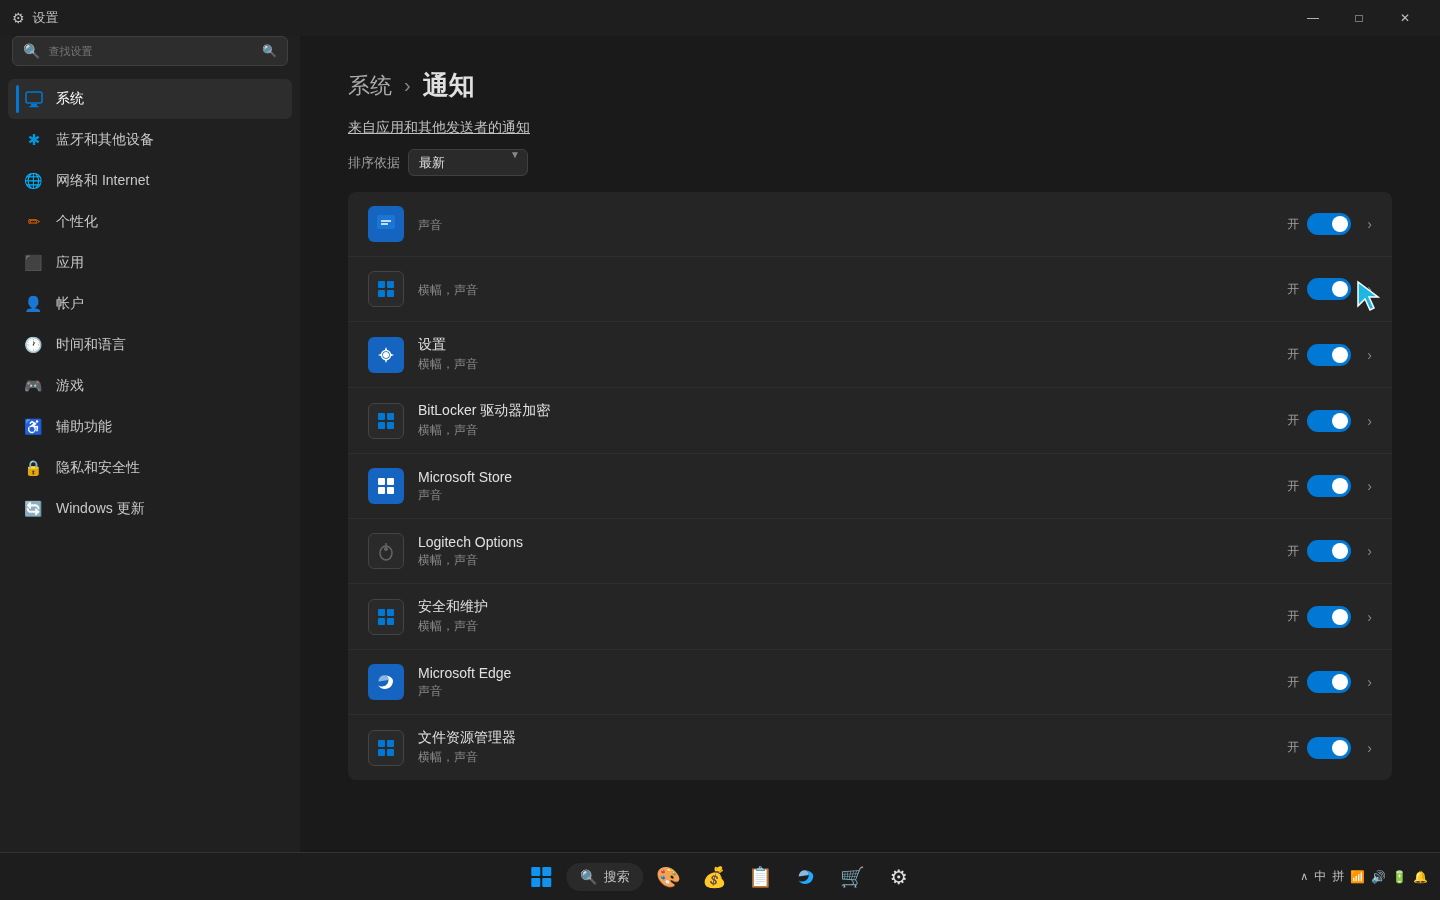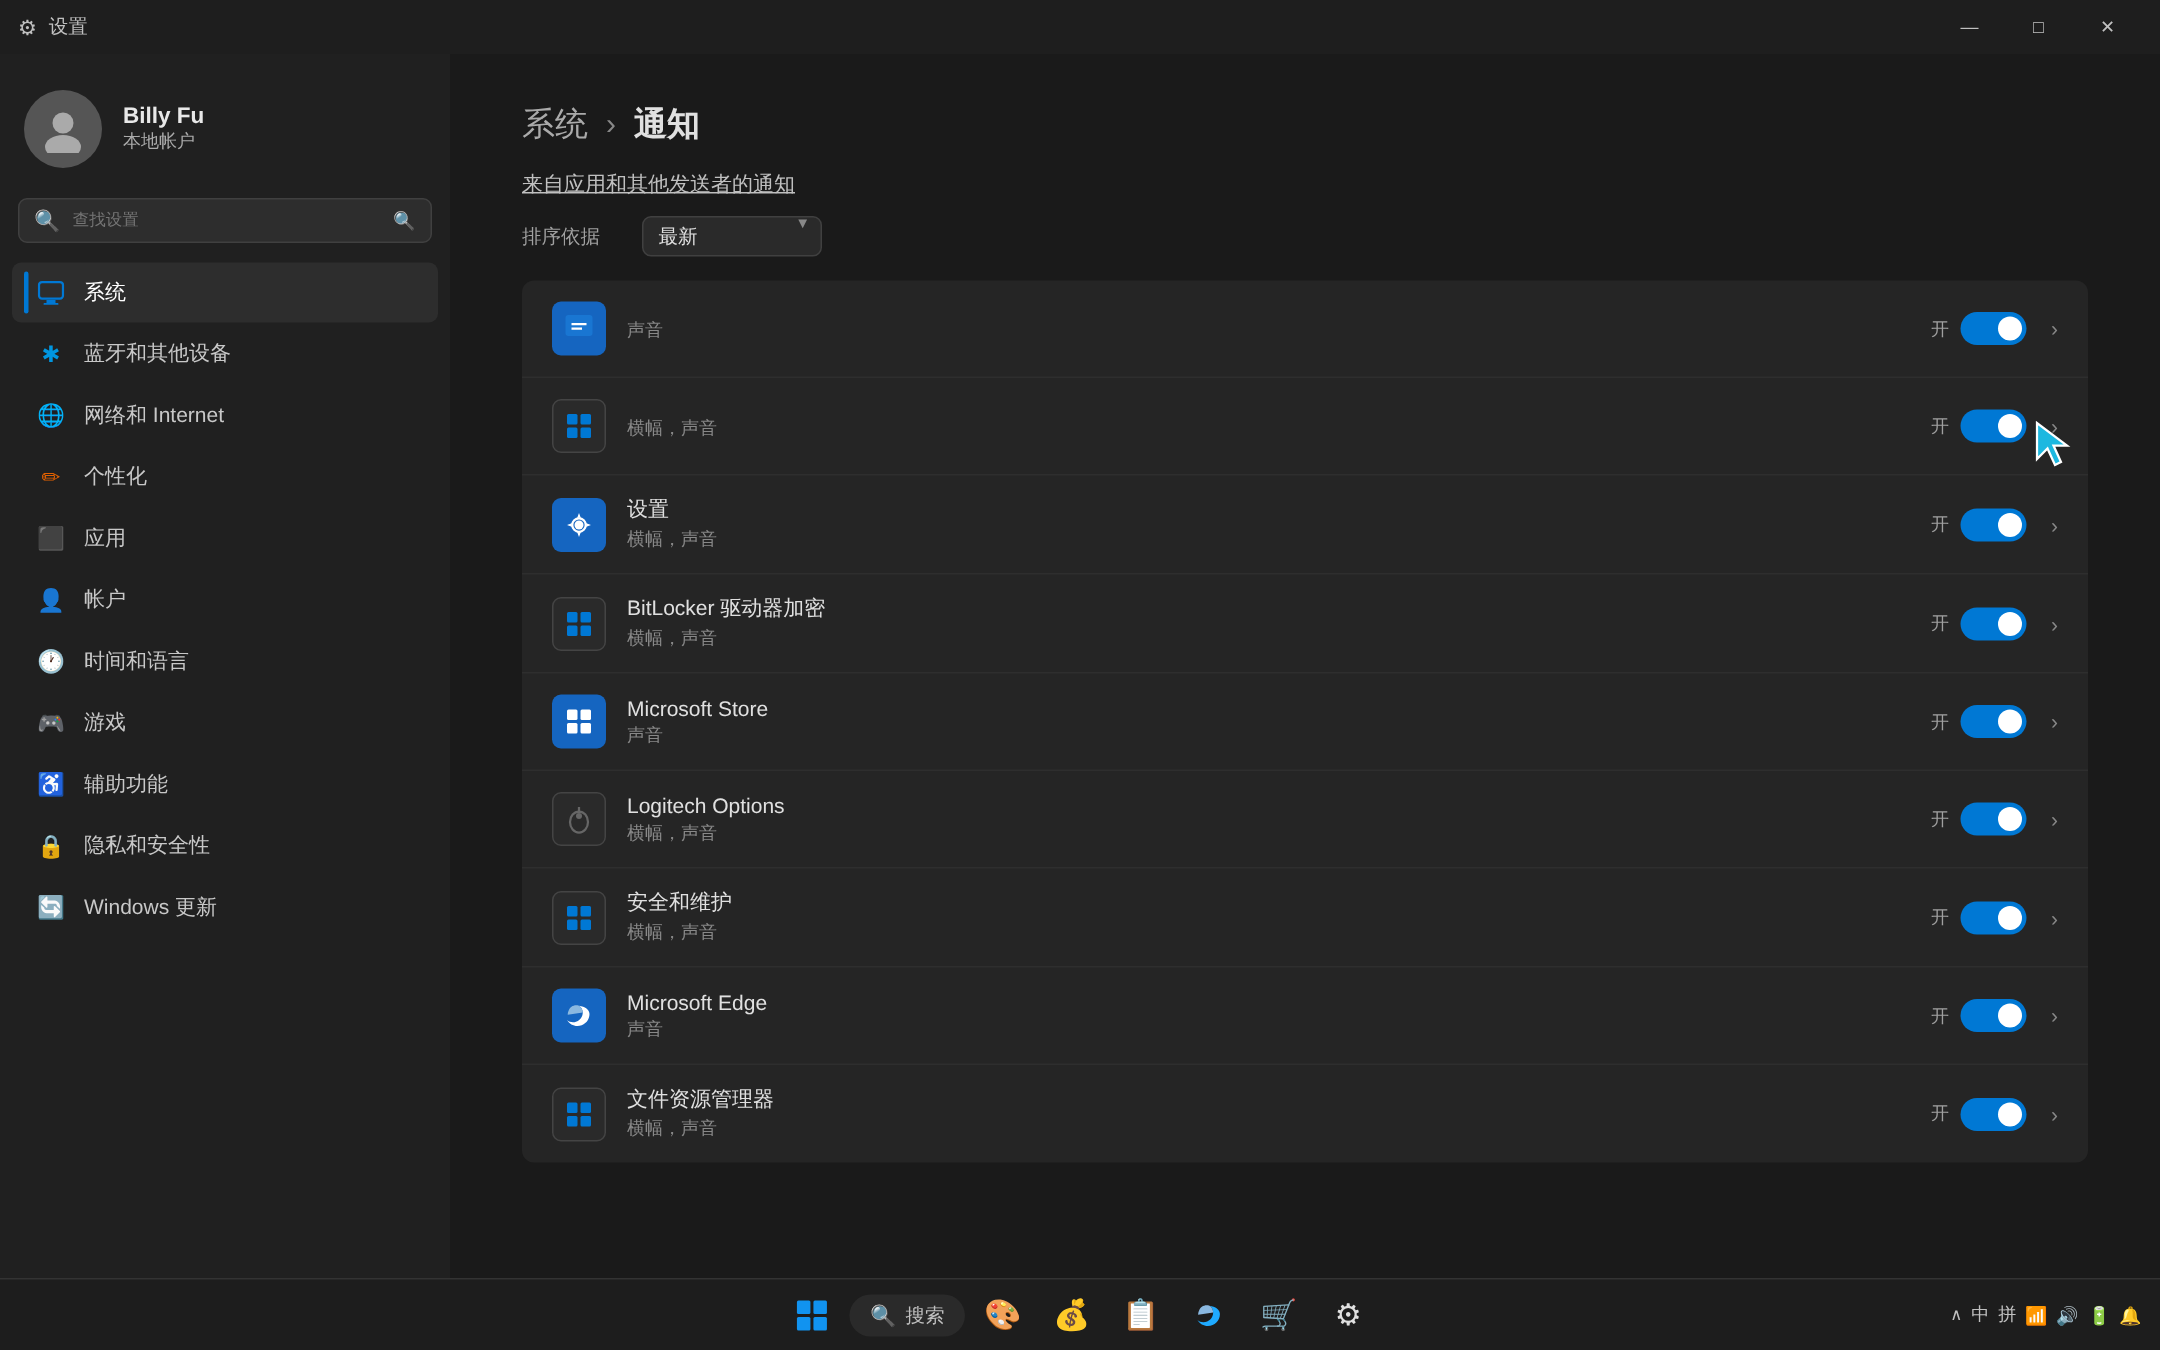--- a/index.html
+++ b/index.html
@@ -201,21 +201,21 @@
       font-size: 14px;
       color: #c0c0c0;
       margin-bottom: 12px;
       text-decoration: underline;
     }
 
     
     .sort-bar {
       display: flex;
       align-items: center;
-      gap: 28px;
+      gap: 8px;
       margin-bottom: 16px;
     }
     .sort-label {
       font-size: 13px;
       color: #a0a0a0;
     }
     .sort-select {
       background: #2a2a2a;
       border: 1px solid #404040;
       border-radius: 6px;
@@ -397,32 +397,20 @@
     <button class="title-btn">—</button>
     <button class="title-btn">□</button>
     <button class="title-btn close">✕</button>
   </div>
 </div>
 
 <div class="app-container">
 
   <div class="sidebar">
 
-    <div class="user-profile">
-      <div class="avatar">
-        <svg width="32" height="32" viewBox="0 0 32 32" fill="none">
-          <circle cx="16" cy="12" r="7" fill="#aaa"></circle>
-          <ellipse cx="16" cy="28" rx="12" ry="8" fill="#aaa"></ellipse>
-        </svg>
-      </div>
-      <div class="user-info">
-        <span class="user-name">Billy Fu</span>
-        <span class="user-type">本地帐户</span>
-      </div>
-    </div>
 
     <div class="search-container">
       <div class="search-box">
         <span class="search-icon">🔍</span>
         <input type="text" placeholder="查找设置" style="">
         <span style="color:#888;font-size:12px;">🔍</span>
       </div>
     </div>
 
     <nav>
@@ -477,21 +465,21 @@
         <span>Windows 更新</span>
       </div>
     </nav>
   </div>
 
   <div class="main-content">
 
     <div class="breadcrumb">
       <span class="breadcrumb-item" style="font-size:22px;color:#aaa;font-weight:400;">系统</span>
       <span class="breadcrumb-separator">›</span>
-      <span class="breadcrumb-item" style="font-size:22px;font-weight:700;">通知</span>
+      <span class="breadcrumb-item" style="font-size:26px;font-weight:700;">通知</span>
     </div>
 
     <p class="section-title">来自应用和其他发送者的通知</p>
 
     <div class="sort-bar">
       <span class="sort-label">排序依据</span>
       <div class="sort-select-wrapper">
         <select class="sort-select">
           <option>最新</option>
           <option>名称</option>

